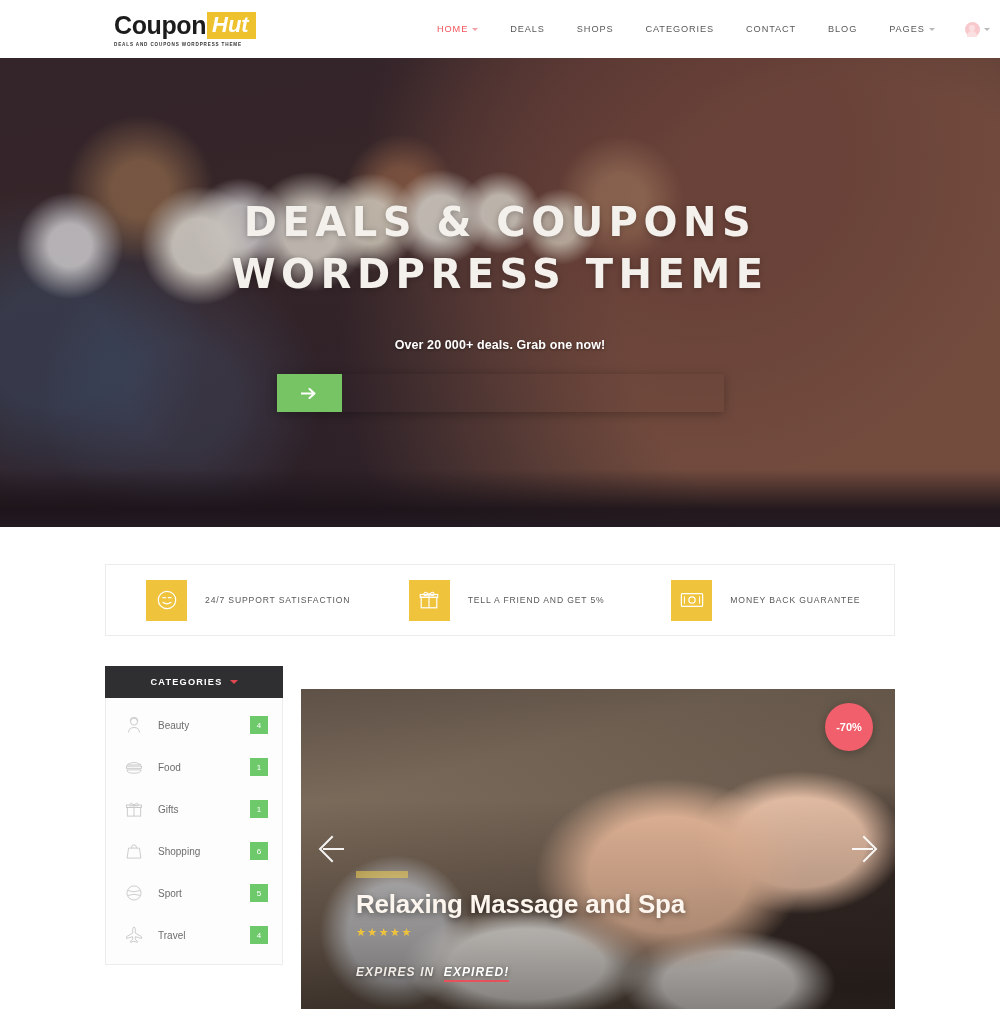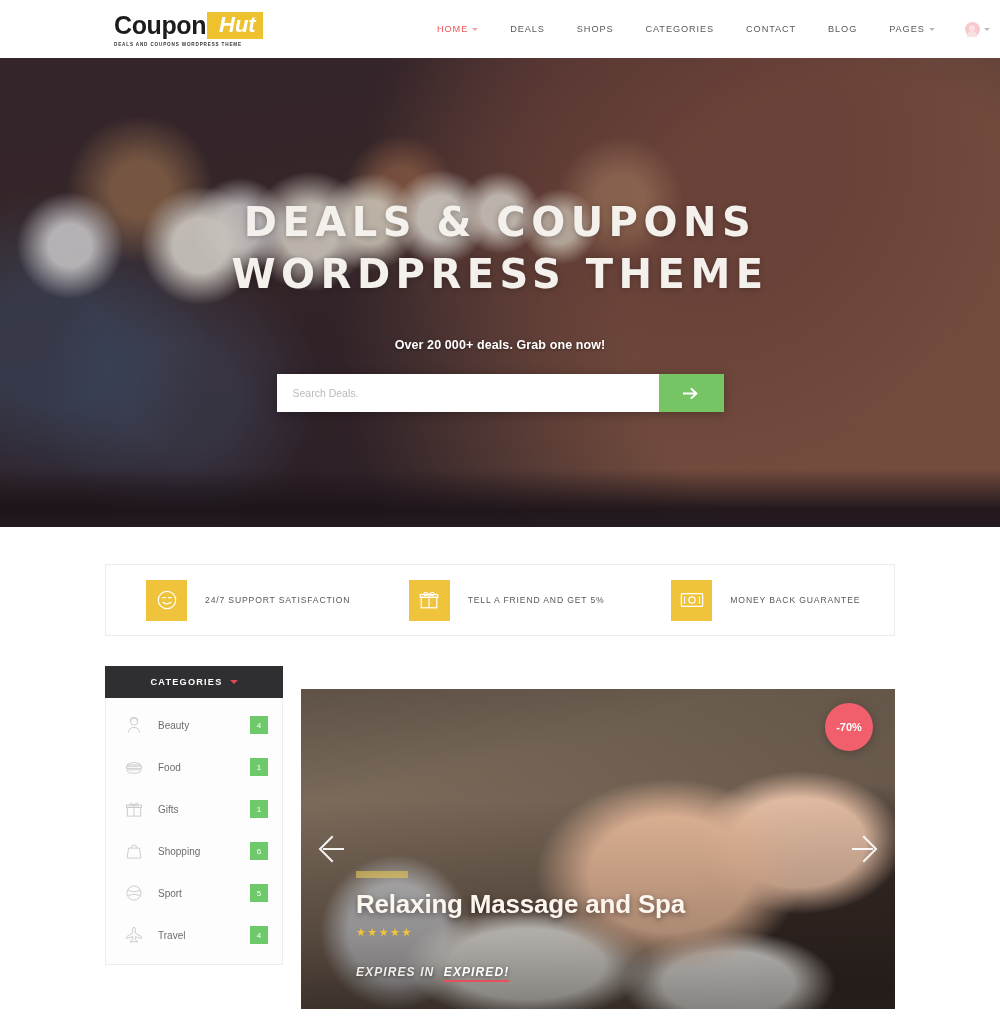--- a/index.html
+++ b/index.html
@@ -23,21 +23,21 @@
     justify-content: flex-start;
   }
   .logo-row { display: flex; align-items: center; }
   .logo-main {
     font-size: 25px; font-weight: bold; color: #1c1c1c;
     letter-spacing: -0.4px; line-height: 1;
   }
   .logo-accent {
     background: #edc22e; color: #ffffff;
     font-size: 22px; font-weight: bold; font-style: italic;
-    padding: 2px 7px 3px 12px; margin-left: 1px;
+    padding: 2px 7px 3px 5px; margin-left: 1px;
     line-height: 1;
   }
   .logo-tag {
     font-size: 4.6px; color: #333; letter-spacing: 0.85px;
     margin-top: 3px; font-weight: bold;
     white-space: nowrap;
   }
 
   .nav {
     position: absolute; left: 425px; top: 0; height: 58px;
@@ -298,21 +298,20 @@
   <div class="hero-bottom-band"></div>
 
   <div class="hero-inner">
     <div class="hero-title">
       <div>DEALS &amp; COUPONS</div>
       <div>WORDPRESS THEME</div>
     </div>
     <div class="hero-sub">Over 20 000+ deals. Grab one now!</div>
 
     <div class="search-wrap">
-      <input class="search-input" type="text" placeholder="Search Deals." style="">
       <button class="search-btn">
         <svg width="17" height="13" viewBox="0 0 17 13" aria-hidden="true">
           <path d="M0 6.5 H12 M8.5 2 L13.5 6.5 L8.5 11" stroke="#ffffff" stroke-width="2" fill="none" stroke-linecap="round" stroke-linejoin="round"></path>
         </svg>
       </button>
     </div>
   </div>
 </div>
 
 <div class="features">

